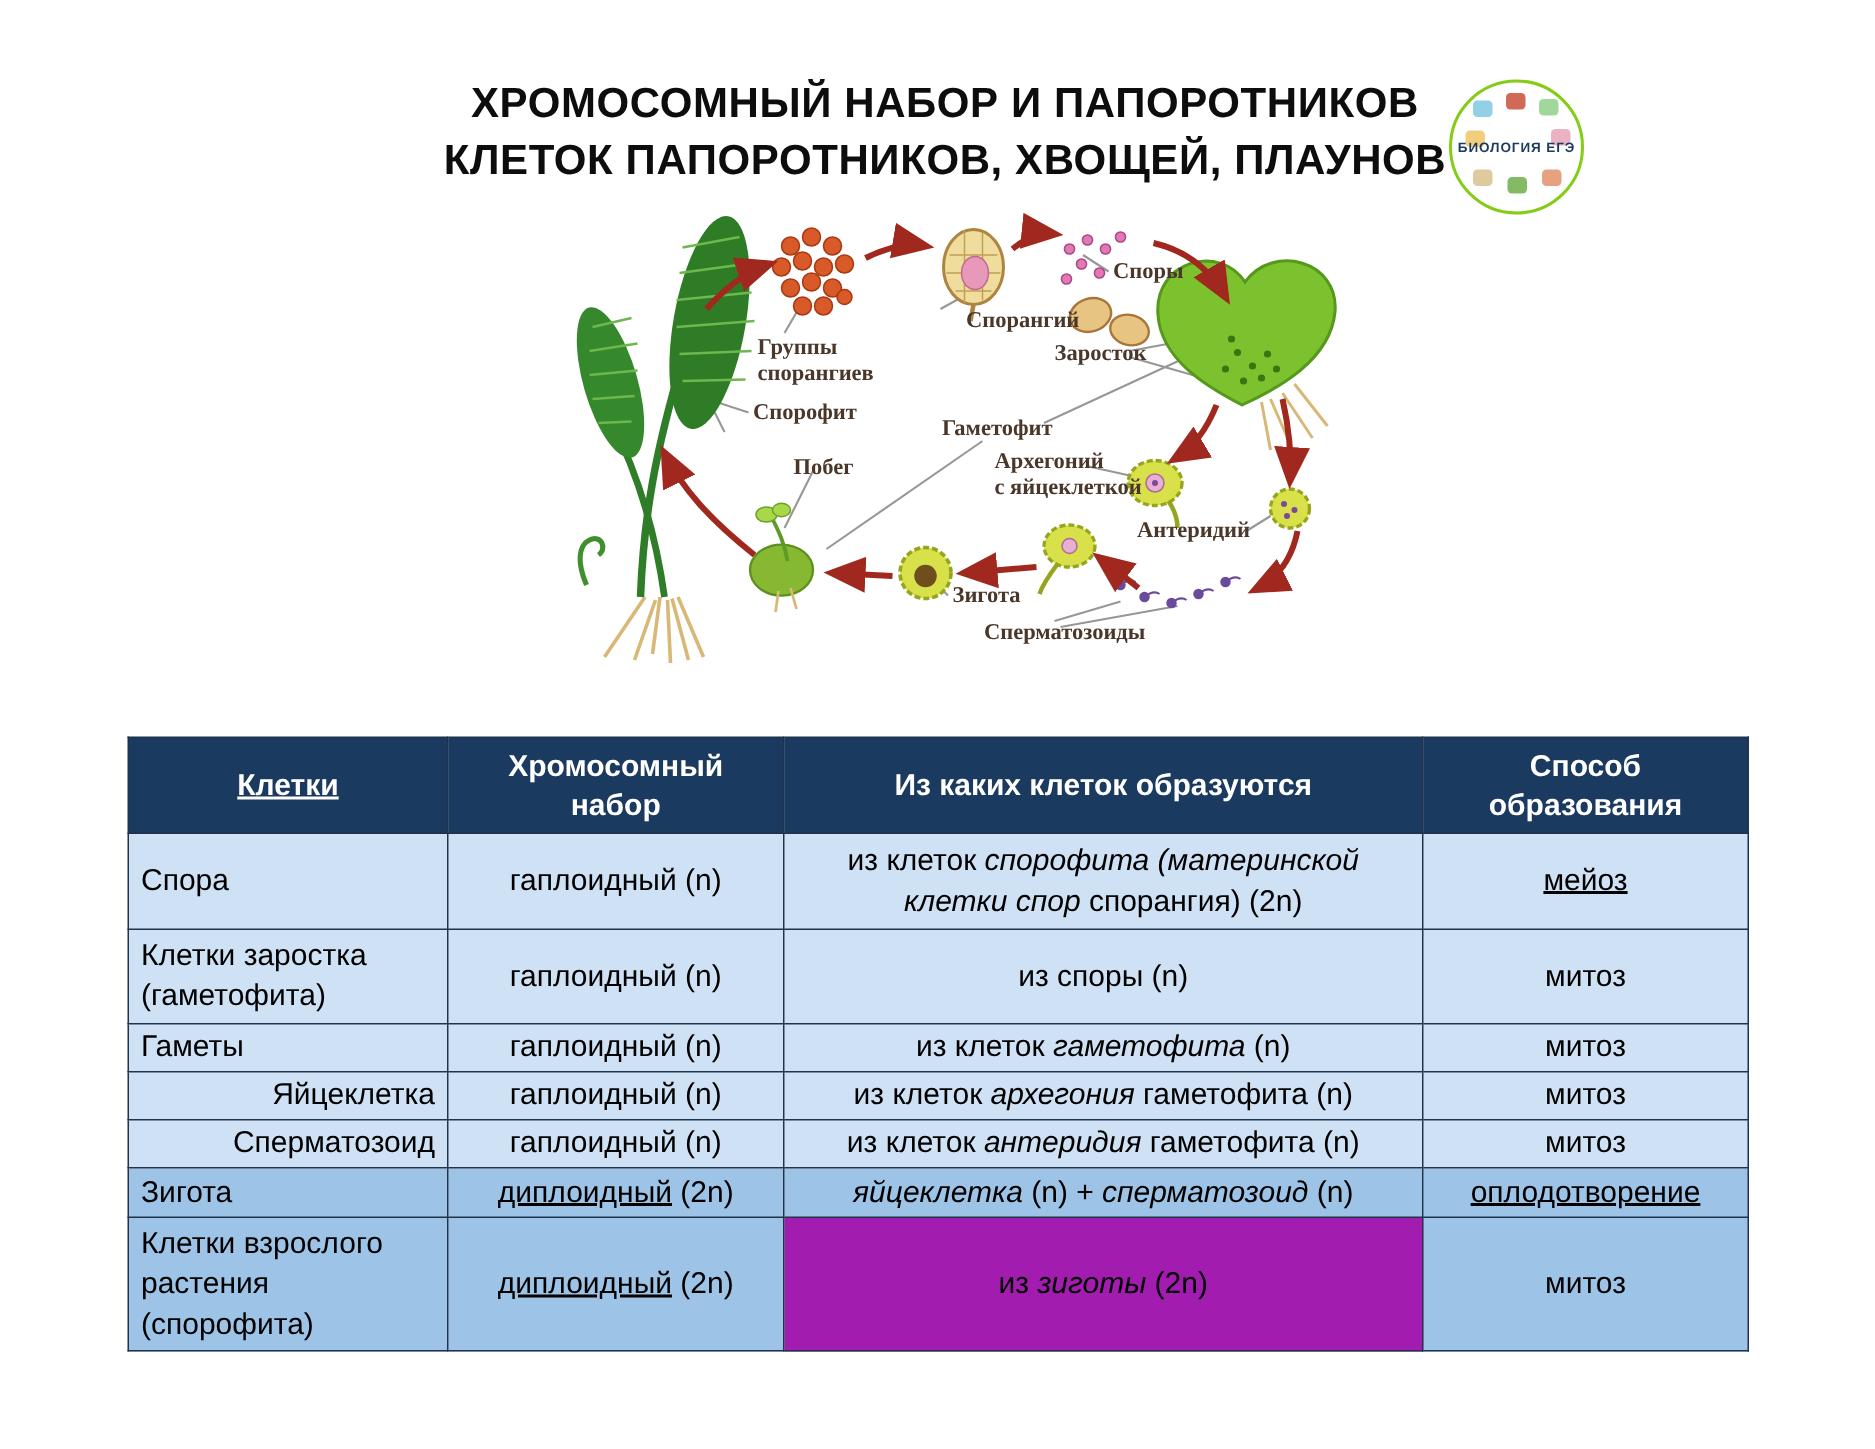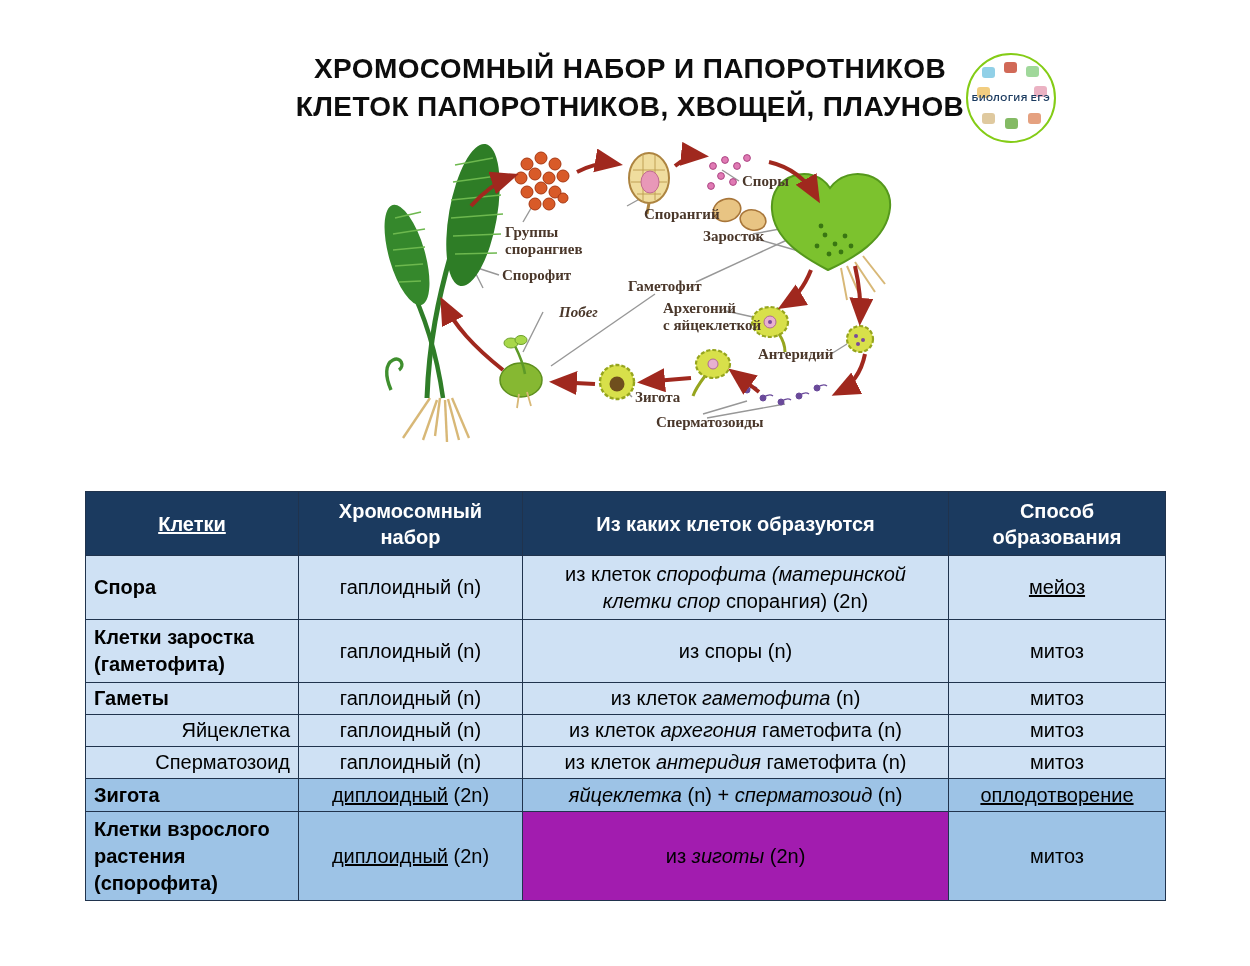--- a/index.html
+++ b/index.html
@@ -43,21 +43,21 @@
     border-collapse:collapse;table-layout:fixed;
   }
   .cells-table th,.cells-table td{
     border:1.6px solid #20334d;box-sizing:border-box;
     font-size:20px;vertical-align:middle;padding:2px 8px;
   }
   .cells-table th{
     color:#fff;font-weight:bold;text-align:center;line-height:26px;height:64px;
   }
   .cells-table td{line-height:27px;}
-  .col-name{text-align:left;font-weight:bold;}
+  .col-name{text-align:left;font-weight:normal;}
   .col-name.plain{font-weight:normal;text-align:right;}
   .col-mid{text-align:center;}
 </style>
 </head>
 <body>
 
 <div class="page-title">
   <div>ХРОМОСОМНЫЙ НАБОР И ПАПОРОТНИКОВ</div>
   <div>КЛЕТОК ПАПОРОТНИКОВ, ХВОЩЕЙ, ПЛАУНОВ</div>
 </div>
@@ -247,21 +247,21 @@
     </g>
   </svg>
 
   <div class="dlabel" style="left:150px;top:84px;">Группы
 спорангиев</div>
   <div class="dlabel" style="left:245px;top:66px;margin-left:44px;">Спорангий</div>
   <div class="dlabel" style="left:387px;top:33px;">Споры</div>
   <div class="dlabel" style="left:348px;top:88px;">Заросток</div>
   <div class="dlabel" style="left:147px;top:127px;">Спорофит</div>
   <div class="dlabel" style="left:273px;top:138px;">Гаметофит</div>
-  <div class="dlabel" style="left:204px;top:164px;font-style:italic;">Побег</div>
+  <div class="dlabel" style="left:174px;top:164px;">Побег</div>
   <div class="dlabel" style="left:308px;top:160px;">Архегоний
 с яйцеклеткой</div>
   <div class="dlabel" style="left:403px;top:206px;">Антеридий</div>
   <div class="dlabel" style="left:280px;top:249px;">Зигота</div>
   <div class="dlabel" style="left:301px;top:274px;">Сперматозоиды</div>
 </div>
 
 <table class="cells-table" id="cells-table">
   <colgroup>
     <col style="width:213px">

